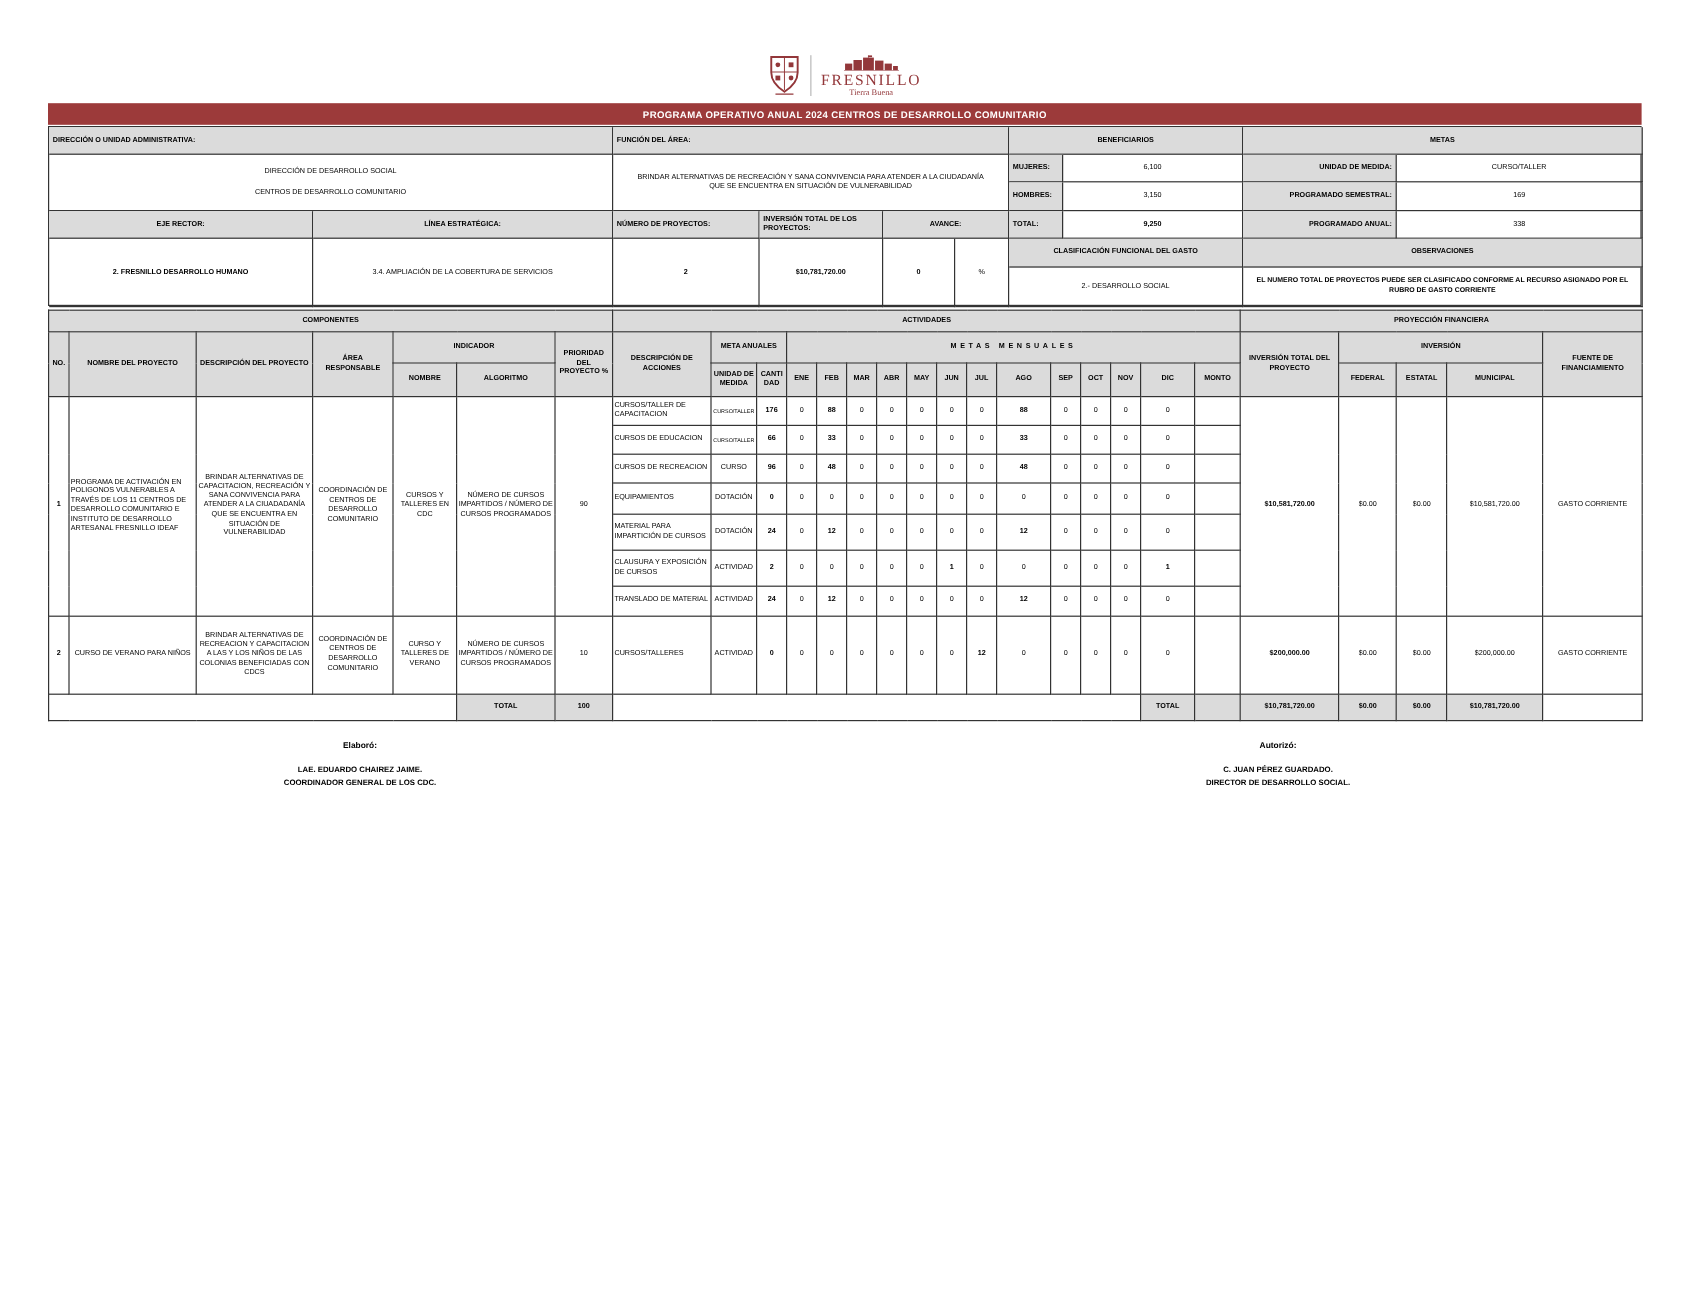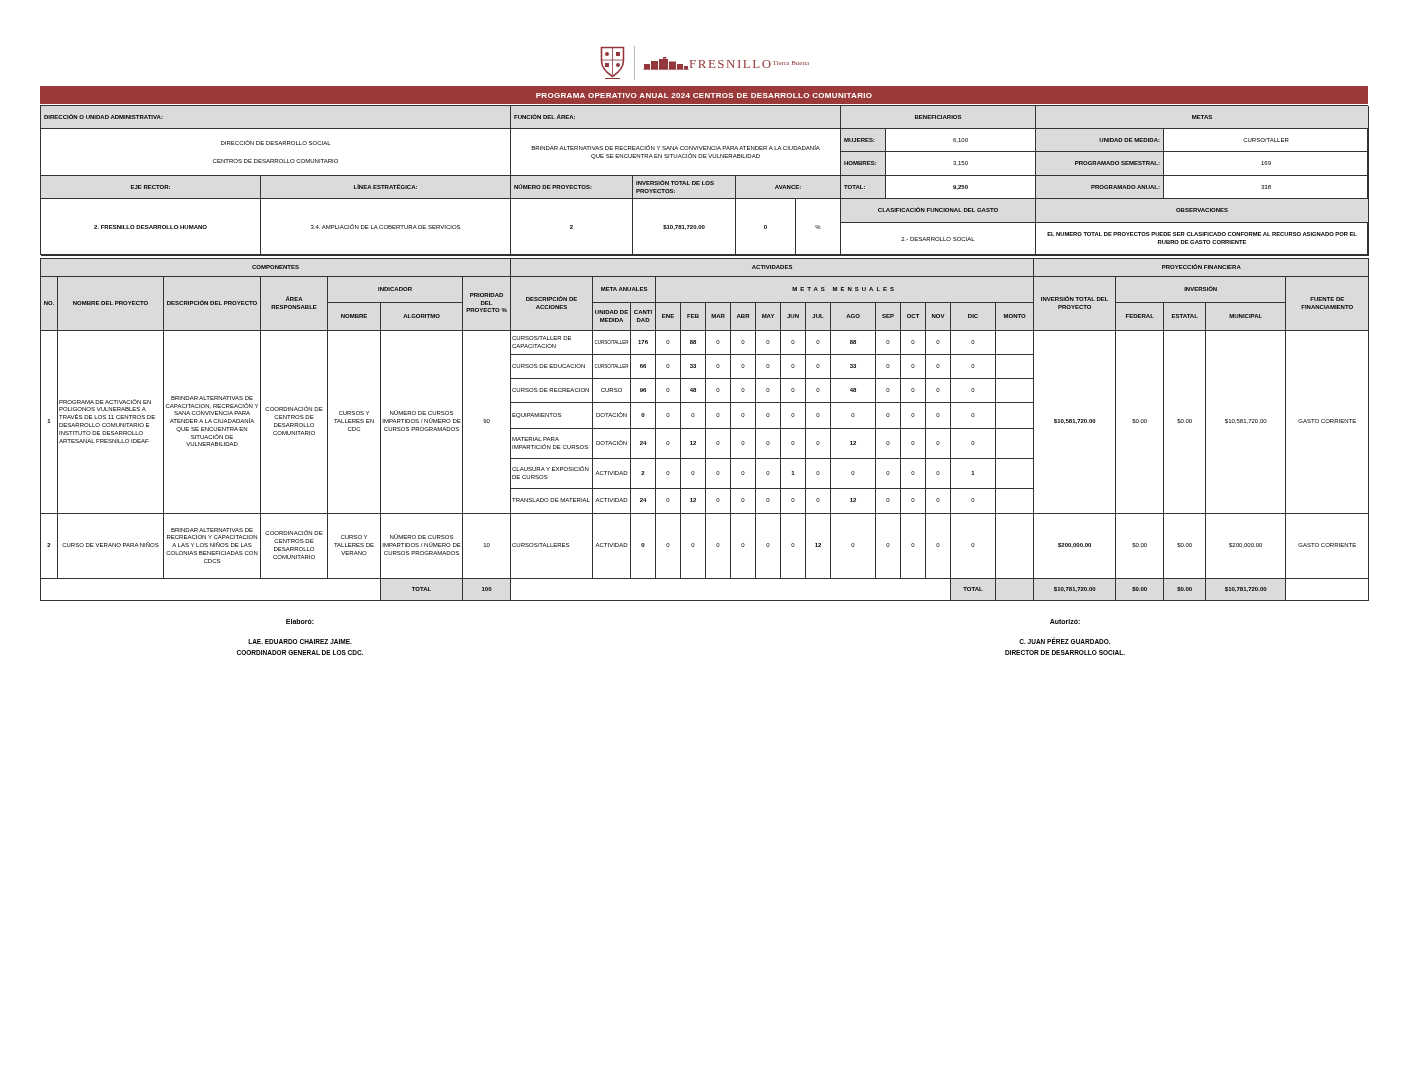--- a/index.html
+++ b/index.html
@@ -2,21 +2,21 @@
 <html><head>
 <meta charset="utf-8">
 <style>
   html,body{margin:0;padding:0;width:1408px;height:1088px;background:#fff;overflow:hidden;}
   body{font-family:"Liberation Sans",sans-serif;color:#000;position:relative;}
   *{box-sizing:border-box;}
 
   
   #logo{position:absolute;top:40px;left:50%;transform:translateX(-50%);display:flex;align-items:center;gap:8px;height:46px;}
   .logo-divider{width:1px;height:34px;background:#b9b9b9;}
-  .logo-right{display:flex;flex-direction:row;align-items:center;line-height:1;}
+  .logo-right{display:flex;flex-direction:column;align-items:center;line-height:1;}
   .brand{font-family:"Liberation Serif",serif;font-size:13px;color:#93373a;letter-spacing:1.5px;margin-top:1px;}
   .tagline{font-family:"Liberation Serif",serif;font-size:7px;color:#93373a;margin-top:1px;}
 
   
   #titlebar{position:absolute;left:40px;top:86px;width:1328px;height:18px;background:#9c3a3a;color:#fff;
     display:flex;align-items:center;justify-content:center;font-weight:bold;font-size:8px;letter-spacing:.3px;}
 
   
   #info{position:absolute;left:40px;top:105px;width:1328px;height:150px;border:1.5px solid #333;background:#fff;}
   .cell{position:absolute;border-right:1px solid #333;border-bottom:1px solid #333;display:flex;align-items:center;

